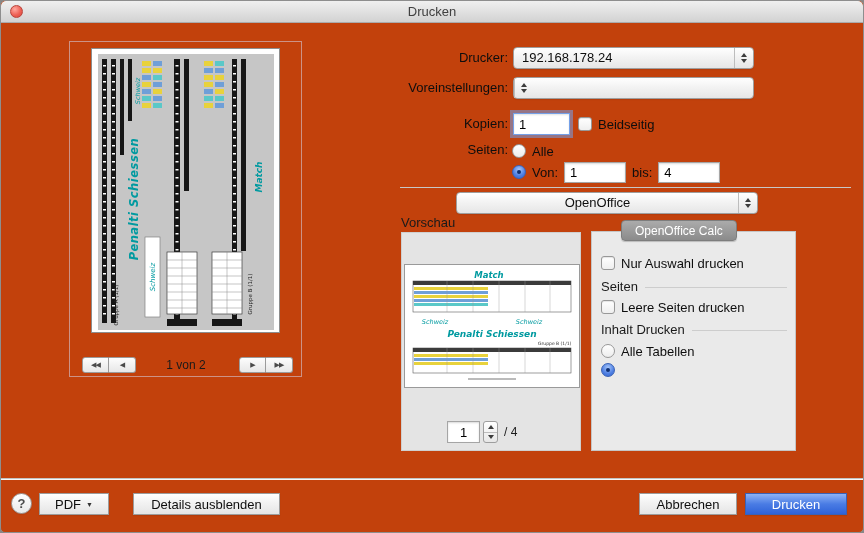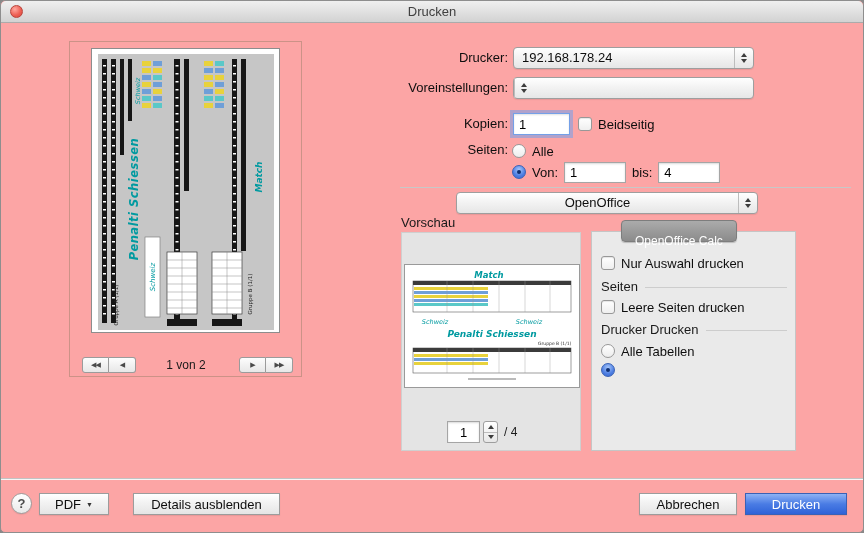--- a/index.html
+++ b/index.html
@@ -1,18 +1,18 @@
 <!DOCTYPE html>
 <html lang="de"><head>
 <meta charset="utf-8">
 <style>
   * { margin:0; padding:0; box-sizing:border-box; }
   html,body { width:864px; height:533px; }
   body { font-family:"Liberation Sans", sans-serif; background:#888; }
-  .dialog { position:relative; width:864px; height:533px; background:#fca5a5; border:1px solid #8e8e8e; border-radius:5px; overflow:hidden; }
+  .dialog { position:relative; width:864px; height:533px; background:#c2410c; border:1px solid #8e8e8e; border-radius:5px; overflow:hidden; }
 
   
   .titlebar { position:absolute; left:0; top:0; right:0; height:22px; background:linear-gradient(#f0f0f0,#d2d2d2); border-bottom:1px solid #ababab; border-radius:5px 5px 0 0; }
   .title { text-align:center; line-height:21px; font-size:13px; color:#404040; }
   .close-btn { position:absolute; left:9px; top:4px; width:13px; height:13px; border-radius:50%;
     background:radial-gradient(circle at 35% 30%, #ffa9a0, #ee6156 55%, #d94439); border:1px solid #b8453c; }
 
   
   .rowlabel { position:absolute; left:300px; width:207px; text-align:right; font-size:13px; color:#0e0e0e; line-height:22px; }
 
@@ -60,21 +60,21 @@
   
   .prevbox { position:absolute; left:400px; top:231px; width:180px; height:219px; border:1px solid #cfcfcf; background:#e4e4e4; }
   .miniwrap { position:absolute; left:2px; top:31px; width:176px; height:124px; border:1px solid #9a9a9a; background:#fff; }
   .stepper { position:absolute; width:15px; height:22px; border:1px solid #9e9e9e; border-radius:3px;
     background:linear-gradient(#ffffff,#e7e7e7); display:flex; flex-direction:column; overflow:hidden; }
   .stepper .half { flex:1; display:flex; align-items:center; justify-content:center; }
   .stepper .half + .half { border-top:1px solid #bdbdbd; }
 
   
   .groupbox { position:absolute; left:590px; top:230px; width:205px; height:220px; border:1px solid #c5c5c5; background:#eaeaea; }
-  .tabhead { position:absolute; left:620px; top:219px; height:21px; padding:10px 13px; line-height:21px; border-radius:4px;
+  .tabhead { position:absolute; left:620px; top:219px; height:21px; padding:0 13px; line-height:21px; border-radius:4px;
     background:linear-gradient(#ababab,#8b8b8b); border:1px solid #7d7d7d; color:#fff; font-size:12px; box-shadow:0 1px 1px rgba(0,0,0,.2); }
   .sect { position:absolute; display:flex; align-items:center; font-size:13px; color:#1a1a1a; height:16px; }
   .sect .line { height:1px; background:#cdcdcd; flex:1; margin-left:7px; margin-top:3px; }
 
   
   .footer-sep { position:absolute; left:0; right:0; top:477px; height:1px; background:#c3c3c3; box-shadow:0 1px 0 #f7f7f7; }
   .btn { position:absolute; height:22px; border:1px solid #9c9c9c; border-radius:0;
     background:linear-gradient(#ffffff,#f2f2f2 45%,#e5e5e5); box-shadow:0 1px 1px rgba(0,0,0,.07);
     font-size:13px; color:#0e0e0e; display:flex; align-items:center; justify-content:center; gap:5px; }
   .btn.primary { background:linear-gradient(#8db2f5,#4a7ce4 50%,#2f62d8); border-color:#3a61b5; color:#fff; }
@@ -286,21 +286,21 @@
     <span>Seiten</span>
     <span class="line"></span>
   </div>
 
   <label class="ctlrow" style="left:600px; top:298px;">
     <span class="checkbox"></span>
     <span>Leere Seiten drucken</span>
   </label>
 
   <div class="sect" style="left:600px; top:320px; width:186px;">
-    <span>Drucker Drucken</span>
+    <span>Inhalt Drucken</span>
     <span class="line"></span>
   </div>
 
   <label class="ctlrow" style="left:600px; top:342px;">
     <span class="radio"></span>
     <span>Alle Tabellen</span>
   </label>
   <label class="ctlrow" style="left:600px; top:361px;">
     <span class="radio sel"></span>
   </label>

